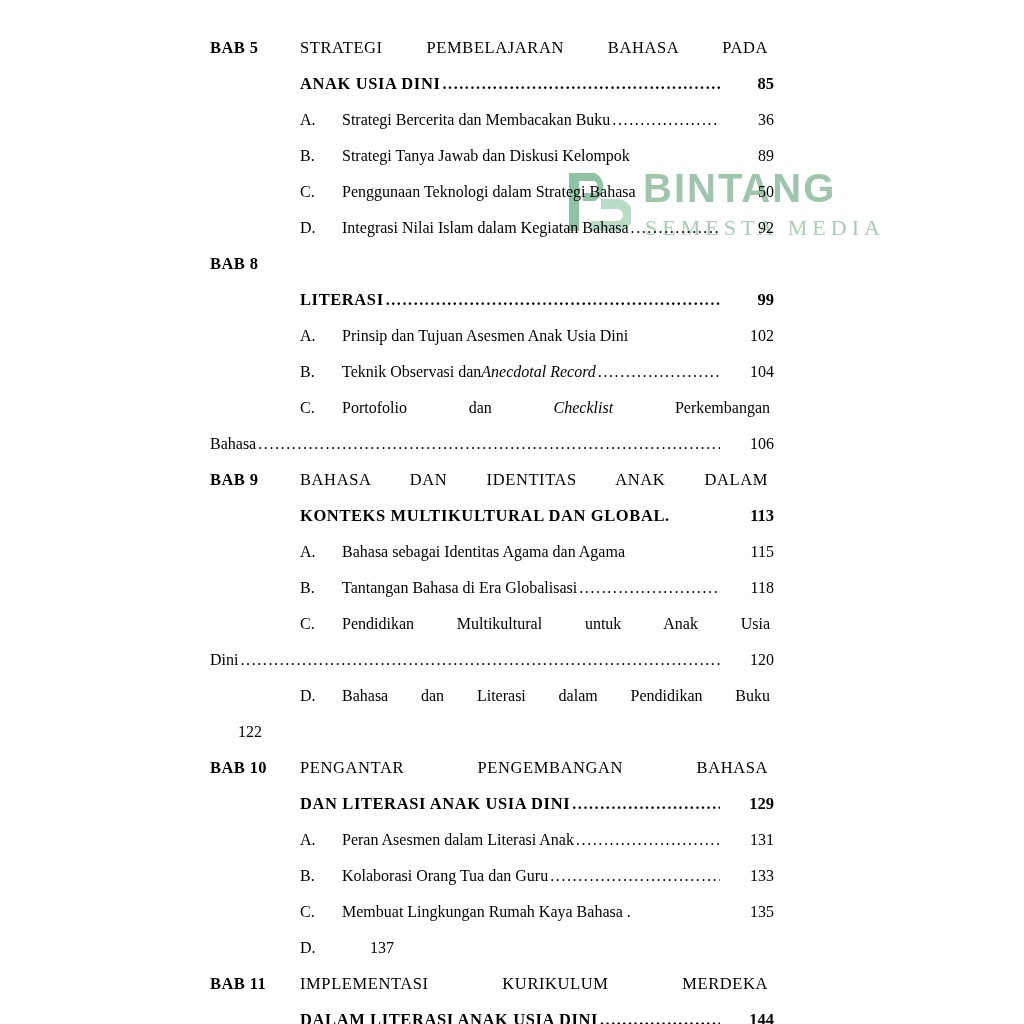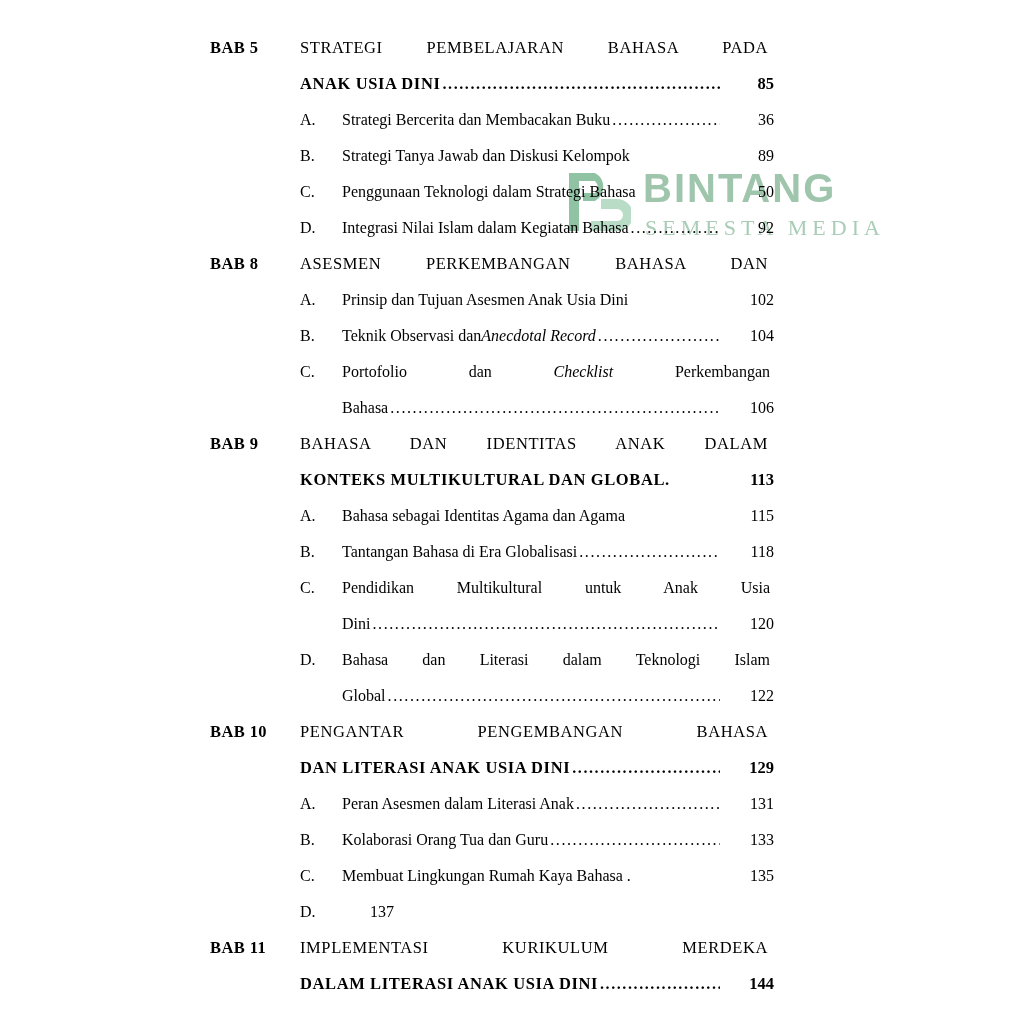--- a/index.html
+++ b/index.html
@@ -145,21 +145,20 @@
   .sub-page {
     flex: 0 0 52px;
     text-align: right;
     font-size: 16px;
     line-height: 36px;
   }
   .sub-cont {
     flex: 1 1 auto;
     font-size: 16px;
     line-height: 36px;
-    margin-left: 132px;
     display: flex;
     align-items: center;
     min-width: 0;
   }
   .sub-cont .txt { white-space: nowrap; }
 
   
   .dots {
     flex: 1 1 auto;
     overflow: hidden;
@@ -236,21 +235,28 @@
       <div class="sub-letter">D.</div>
       <div class="sub-title">
         <span class="txt">Integrasi Nilai Islam dalam Kegiatan Bahasa</span>
         <span class="dots"></span>
       </div>
       <div class="sub-page">92</div>
     </div>
 
     <div class="row">
       <div class="chap-label">BAB 8</div>
-      <div class="chap-title">ASESMEN PERKEMBANGAN BAHASA DAN</div>
+    </div>
+    <div class="row">
+      <div class="chap-label"></div>
+      <div class="chap-cont">
+        <span class="txt">LITERASI</span>
+        <span class="dots"></span>
+      </div>
+      <div class="chap-page">99</div>
     </div>
 
     <div class="row">
       <div class="sub-letter">A.</div>
       <div class="sub-title">
         <span class="txt">Prinsip dan Tujuan Asesmen Anak Usia Dini</span>
         <span class="nodots"></span>
       </div>
       <div class="sub-page">102</div>
     </div>
@@ -317,27 +323,23 @@
     <div class="row">
       <div class="sub-cont">
         <span class="txt">Dini</span>
         <span class="dots"></span>
       </div>
       <div class="sub-page">120</div>
     </div>
 
     <div class="row">
       <div class="sub-letter">D.</div>
-      <div class="sub-title justify">Bahasa dan Literasi dalam Teknologi Islam</div>
-    </div>
-    <div class="row">
-      <div class="sub-cont">
-        <span class="txt">Global</span>
-        <span class="dots"></span>
-      </div>
+      <div class="sub-title justify">Bahasa dan Literasi dalam Pendidikan Buku</div>
+    </div>
+    <div class="row">
       <div class="sub-page">122</div>
     </div>
 
     <div class="row">
       <div class="chap-label">BAB 10</div>
       <div class="chap-title">PENGANTAR PENGEMBANGAN BAHASA</div>
     </div>
     <div class="row">
       <div class="chap-label"></div>
       <div class="chap-cont">

